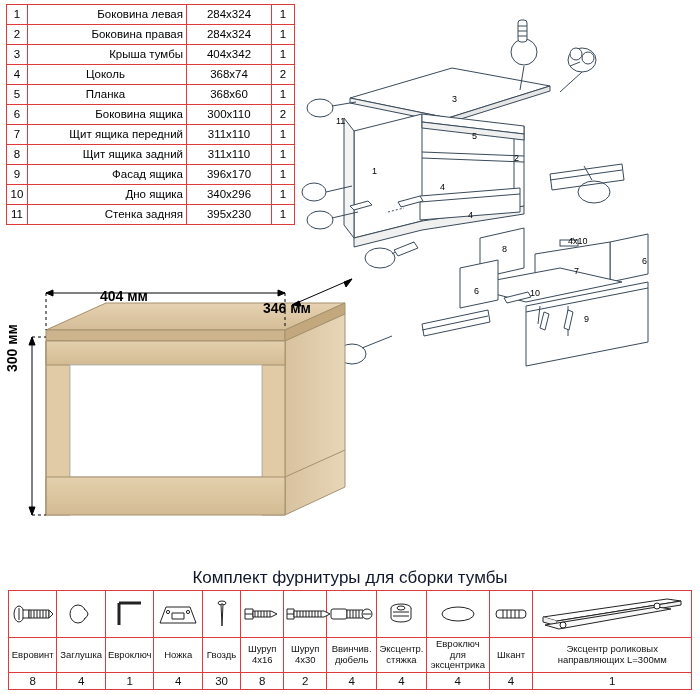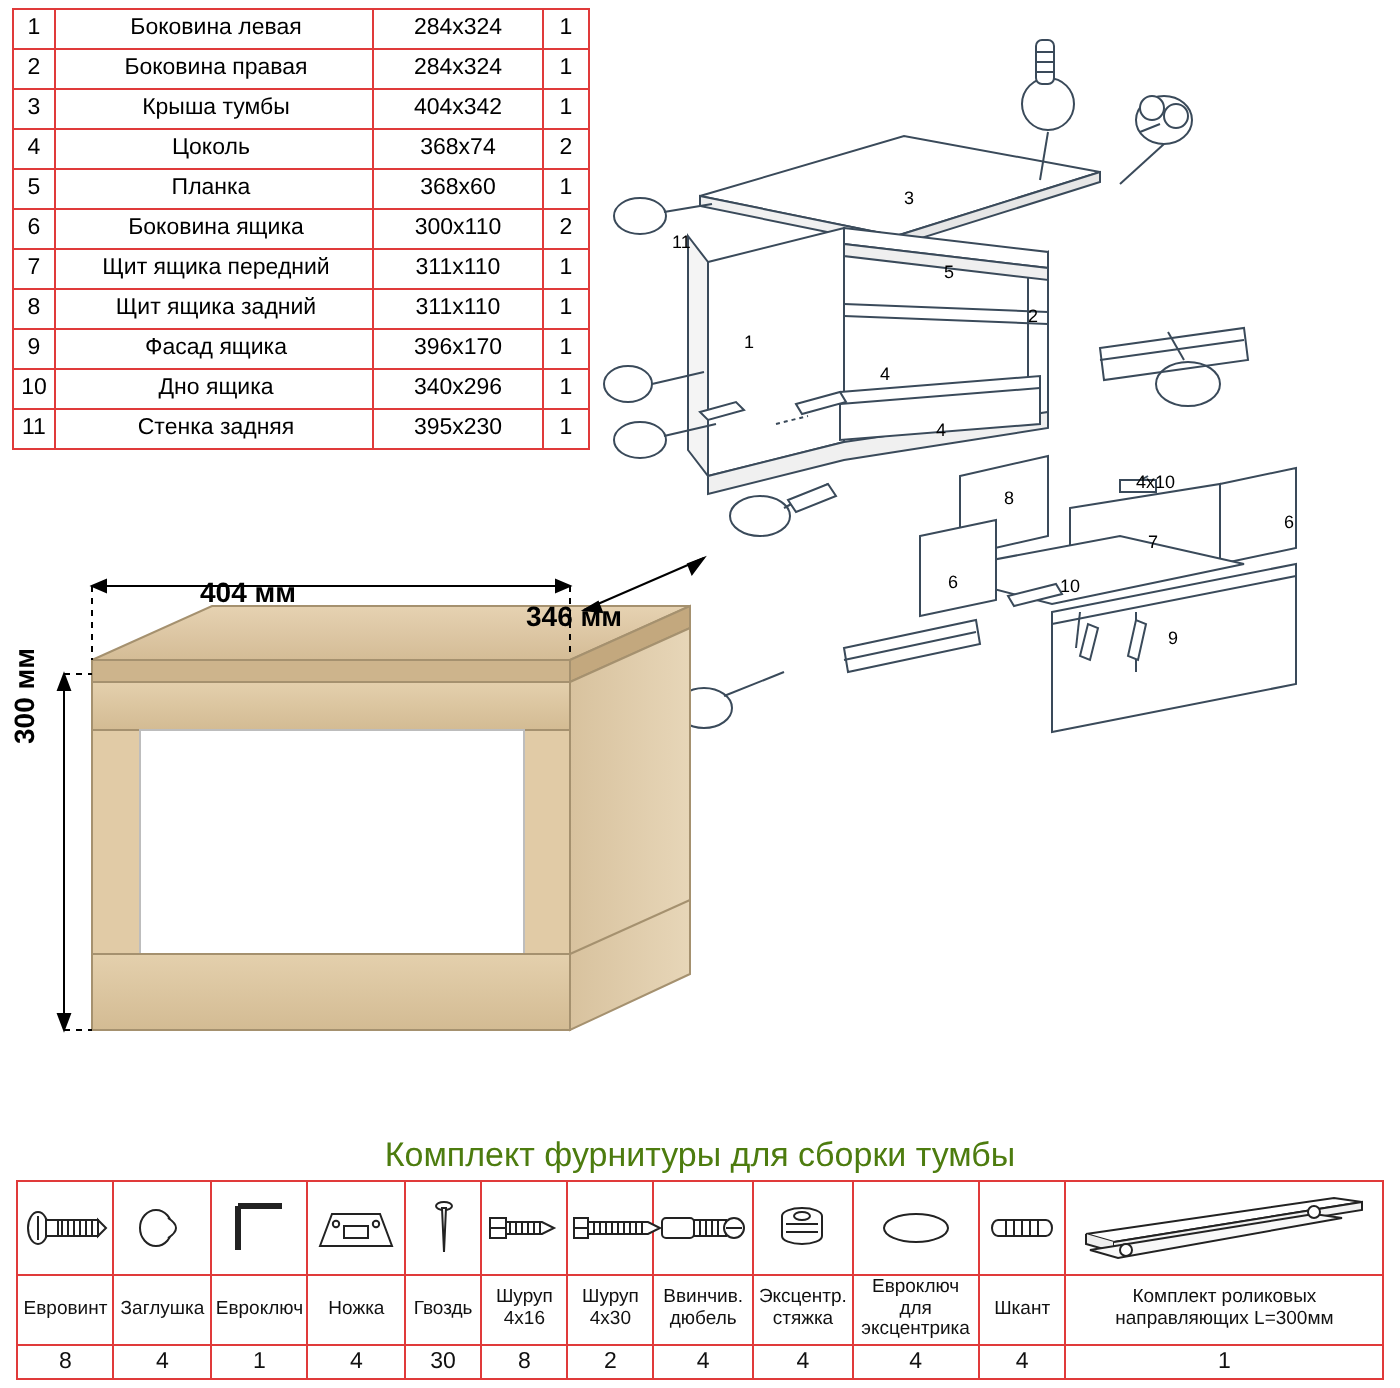--- a/index.html
+++ b/index.html
@@ -18,42 +18,42 @@
     font-size:11.5px;
   }
   .parts-table td{
     border:1px solid #e03a3a;
     padding:1px 3px;
     height:17px;
     line-height:15px;
     color:#000;
   }
   .parts-table td.num{width:14px;text-align:center;}
-  .parts-table td.name{width:150px;text-align:center;padding-left:5px;}
+  .parts-table td.name{width:150px;text-align:right;padding-left:5px;}
   .parts-table td.name.center{text-align:center;padding-left:0;margin-top:40px;}
   .parts-table td.dim{width:78px;text-align:center;}
   .parts-table td.qty{width:16px;text-align:center;}
 
   
   .exploded{position:absolute;left:292px;top:6px;width:404px;height:372px;}
   .exploded svg{display:block;}
 
   
   .render{position:absolute;left:0px;top:275px;width:380px;height:280px;}
 
   
   .dim-label{position:absolute;font-weight:bold;font-size:14px;color:#000;}
   .dim-404{left:100px;top:288px;}
   .dim-346{left:263px;top:300px;}
   .dim-300{left:4px;top:372px;transform:rotate(-90deg);transform-origin:left top;white-space:nowrap;}
 
   
   .hw-title{
     position:absolute;left:0;top:568px;width:700px;text-align:center;
-    font-size:17px;color:#4d7c0f;
+    font-size:17px;color:#0f172a;
   }
   .hw-table{
     position:absolute;left:8px;top:590px;
     border-collapse:collapse;
     font-size:9.5px;
     width:684px;
     table-layout:fixed;
   }
   .hw-table td{
     border:1px solid #e03a3a;
@@ -445,21 +445,21 @@
       <td>Заглушка</td>
       <td>Евроключ</td>
       <td>Ножка</td>
       <td>Гвоздь</td>
       <td>Шуруп 4х16</td>
       <td>Шуруп 4х30</td>
       <td>Ввинчив. дюбель</td>
       <td>Эксцентр. стяжка</td>
       <td>Евроключ для эксцентрика</td>
       <td>Шкант</td>
-      <td>Комплект роликовых направляющих L=300мм</td>
+      <td>Эксцентр роликовых направляющих L=300мм</td>
     </tr>
     <tr class="counts">
       <td>8</td>
       <td>4</td>
       <td>1</td>
       <td>4</td>
       <td>30</td>
       <td>8</td>
       <td>2</td>
       <td>4</td>

